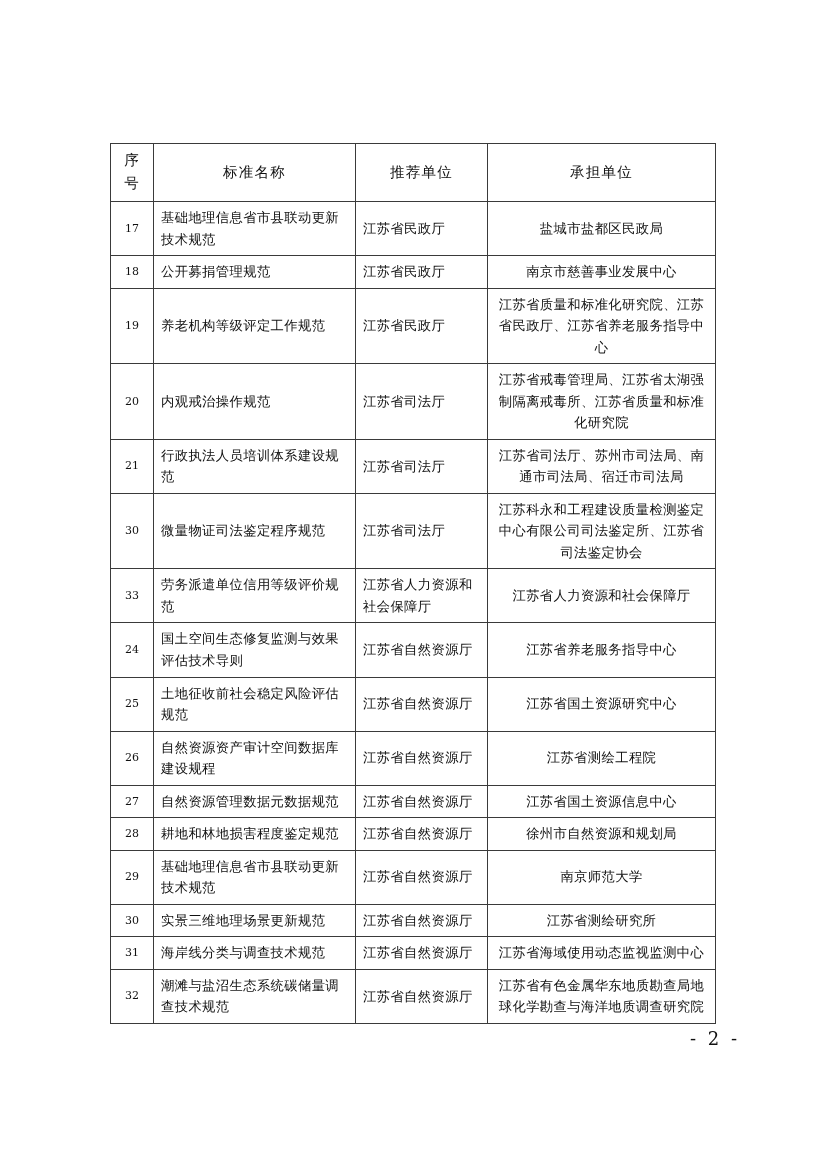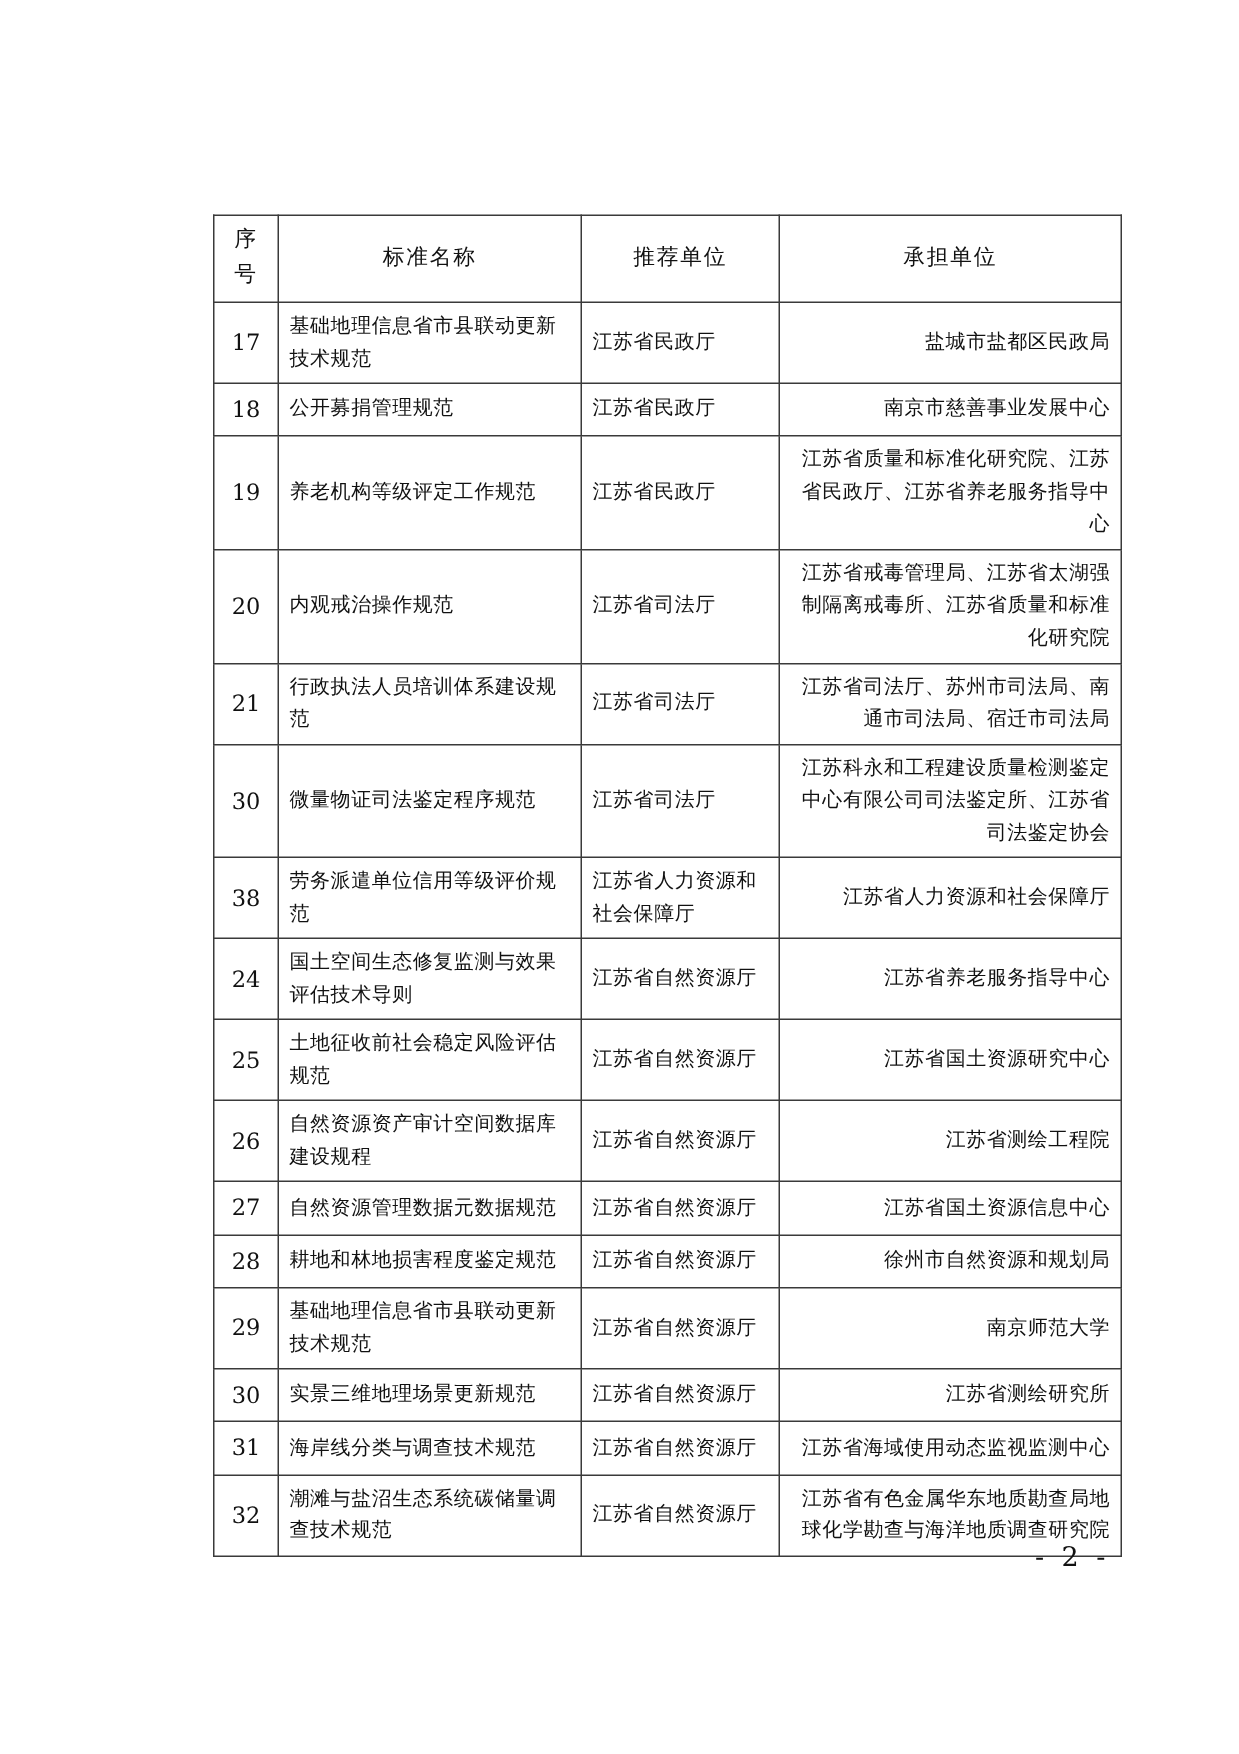--- a/index.html
+++ b/index.html
@@ -29,21 +29,20 @@
     position: absolute;
     left: 110px;
     top: 143px;
     width: 605px;
   }
 
   table.std-table {
     border-collapse: collapse;
     width: 605px;
     table-layout: fixed;
-    margin-left: 32px;
   }
 
   table.std-table td,
   table.std-table th {
     border: 1px solid #3a3a3a;
     padding: 5px 7px;
     vertical-align: middle;
     font-weight: normal;
     line-height: 1.62;
     color: #111111;
@@ -67,34 +66,34 @@
   }
 
   tbody td {
     font-size: 13.3px;
     letter-spacing: 0.4px;
   }
 
   td.seq {
     text-align: center;
     font-family: "DejaVu Serif", "Liberation Serif", serif;
-    font-size: 15px;
+    font-size: 11px;
     letter-spacing: 0;
   }
 
   td.name {
     text-align: left;
   }
 
   td.rec {
     text-align: left;
   }
 
   td.under {
-    text-align: right;
+    text-align: center;
   }
 
   .page-number {
     position: absolute;
     left: 0;
     top: 1028px;
     width: 740px;
     text-align: right;
     font-family: "DejaVu Serif", "Liberation Serif", serif;
     font-size: 18px;
@@ -154,21 +153,21 @@
             <td class="rec">江苏省司法厅</td>
             <td class="under">江苏省司法厅、苏州市司法局、南通市司法局、宿迁市司法局</td>
           </tr>
           <tr>
             <td class="seq">30</td>
             <td class="name">微量物证司法鉴定程序规范</td>
             <td class="rec">江苏省司法厅</td>
             <td class="under">江苏科永和工程建设质量检测鉴定中心有限公司司法鉴定所、江苏省司法鉴定协会</td>
           </tr>
           <tr>
-            <td class="seq">38</td>
+            <td class="seq">33</td>
             <td class="name">劳务派遣单位信用等级评价规范</td>
             <td class="rec">江苏省人力资源和社会保障厅</td>
             <td class="under">江苏省人力资源和社会保障厅</td>
           </tr>
           <tr>
             <td class="seq">24</td>
             <td class="name">国土空间生态修复监测与效果评估技术导则</td>
             <td class="rec">江苏省自然资源厅</td>
             <td class="under">江苏省养老服务指导中心</td>
           </tr>

